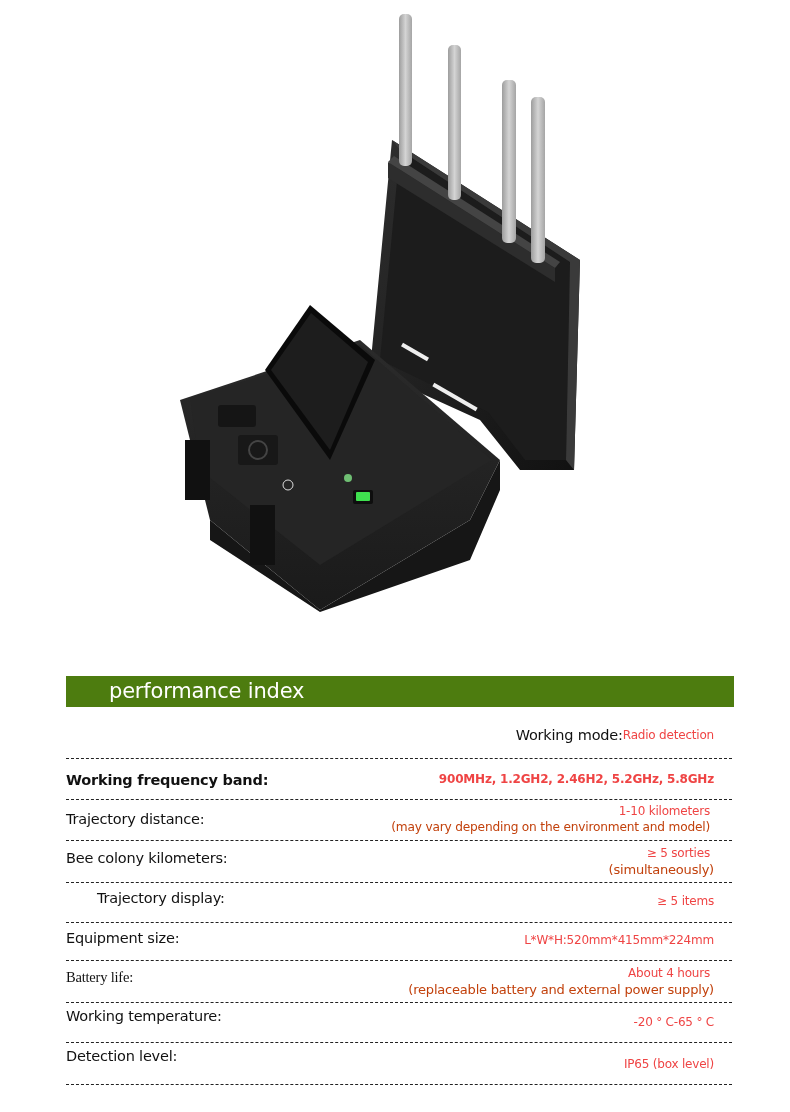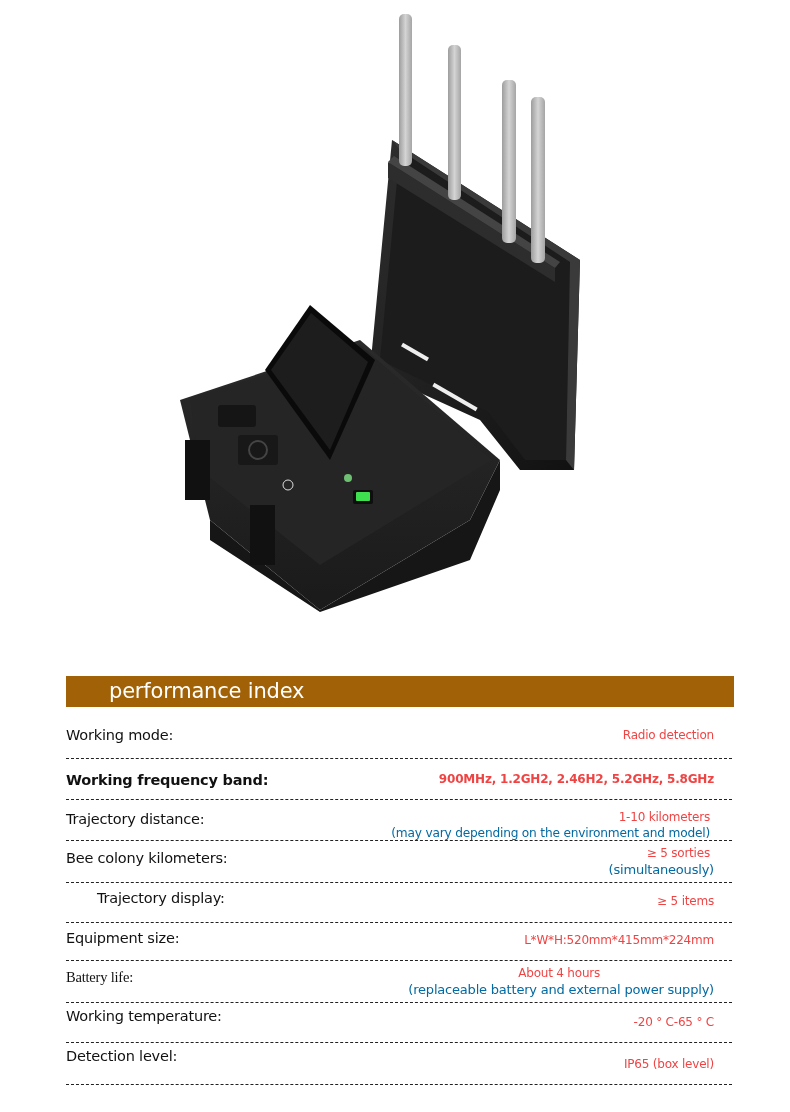--- a/index.html
+++ b/index.html
@@ -4,43 +4,43 @@
   <style>
     * { box-sizing: border-box; margin: 0; padding: 0; }
     html, body { width: 790px; height: 1112px; background: #ffffff; overflow: hidden; }
     body { position: relative; font-family: "Liberation Sans", "DejaVu Sans", sans-serif; color: #111; }
 
     .product-figure { position: absolute; left: 170px; top: 0; width: 420px; height: 630px; }
     .product-figure svg { width: 100%; height: 100%; display: block; }
 
     .spec-section { position: absolute; left: 66px; top: 676px; width: 668px; }
     .section-header {
-      height: 31px; background: #a16207; color: #ffffff;
+      height: 31px; background: #4d7c0f; color: #ffffff;
       font-size: 21px; line-height: 31px; padding-left: 43px;
       font-family: "DejaVu Sans", sans-serif; letter-spacing: -0.2px;
     }
     .spec-list { margin-top: 13px; width: 666px; }
     .spec-row {
       position: relative; display: flex; justify-content: space-between; align-items: flex-start;
       border-bottom: 1.5px dashed #222;
       font-family: "DejaVu Sans", sans-serif;
     }
     .spec-label { font-size: 14.5px; color: #111; padding-top: 8px; white-space: nowrap; letter-spacing: -0.2px; }
     .spec-value-wrap { text-align: right; padding-right: 18px; }
     .spec-value { font-size: 12px; color: #ef4444; white-space: nowrap; letter-spacing: -0.2px; display: block; }
-    .spec-note { font-size: 13px; color: #0369a1; white-space: nowrap; display: block; letter-spacing: -0.2px; }
+    .spec-note { font-size: 13px; color: #c2410c; white-space: nowrap; display: block; letter-spacing: -0.2px; }
     .spec-note.small { font-size: 12.2px; }
 
-    .r0 { height: 39px; } .r0 .spec-label { padding-top: 7px; } .r0 .spec-value { padding-top: 8px; }
+    .r0 { height: 39px; justify-content: flex-end; } .r0 .spec-label { padding-top: 7px; } .r0 .spec-value { padding-top: 8px; }
     .r1 { height: 41px; font-weight: bold; } .r1 .spec-label { padding-top: 13px; } .r1 .spec-value { padding-top: 13px; }
-    .r2 { height: 41px; } .r2 .spec-label { padding-top: 11px; } .r2 .spec-value { padding-top: 3px; line-height: 17px; margin-top: 6px; }
+    .r2 { height: 41px; } .r2 .spec-label { padding-top: 11px; } .r2 .spec-value { padding-top: 3px; line-height: 17px; }
     .r3 { height: 42px; } .r3 .spec-label { padding-top: 9px; } .r3 .spec-value { padding-top: 3px; line-height: 18px; }
     .r4 { height: 40px; } .r4 .spec-label { padding-top: 7px; margin-left: 31px; } .r4 .spec-value { padding-top: 11px; }
     .r5 { height: 38px; } .r5 .spec-label { padding-top: 7px; } .r5 .spec-value { padding-top: 10px; }
-    .r6 { height: 42px; } .r6 .spec-label { padding-top: 8px; font-family: Liberation Serif, serif; } .r6 .spec-value { padding-top: 4px; line-height: 17px; text-align: center; }
+    .r6 { height: 42px; } .r6 .spec-label { padding-top: 8px; font-family: Liberation Serif, serif; } .r6 .spec-value { padding-top: 4px; line-height: 17px; }
     .r7 { height: 40px; } .r7 .spec-label { padding-top: 5px; } .r7 .spec-value { padding-top: 12px; }
     .r8 { height: 42px; } .r8 .spec-label { padding-top: 5px; } .r8 .spec-value { padding-top: 14px; }
   </style>
 </head>
 <body>
 
 <div class="product-figure">
   <svg viewBox="0 0 420 630" xmlns="http://www.w3.org/2000/svg">
     <defs>
       <linearGradient id="lidGrad" x1="0" y1="0" x2="1" y2="1">

